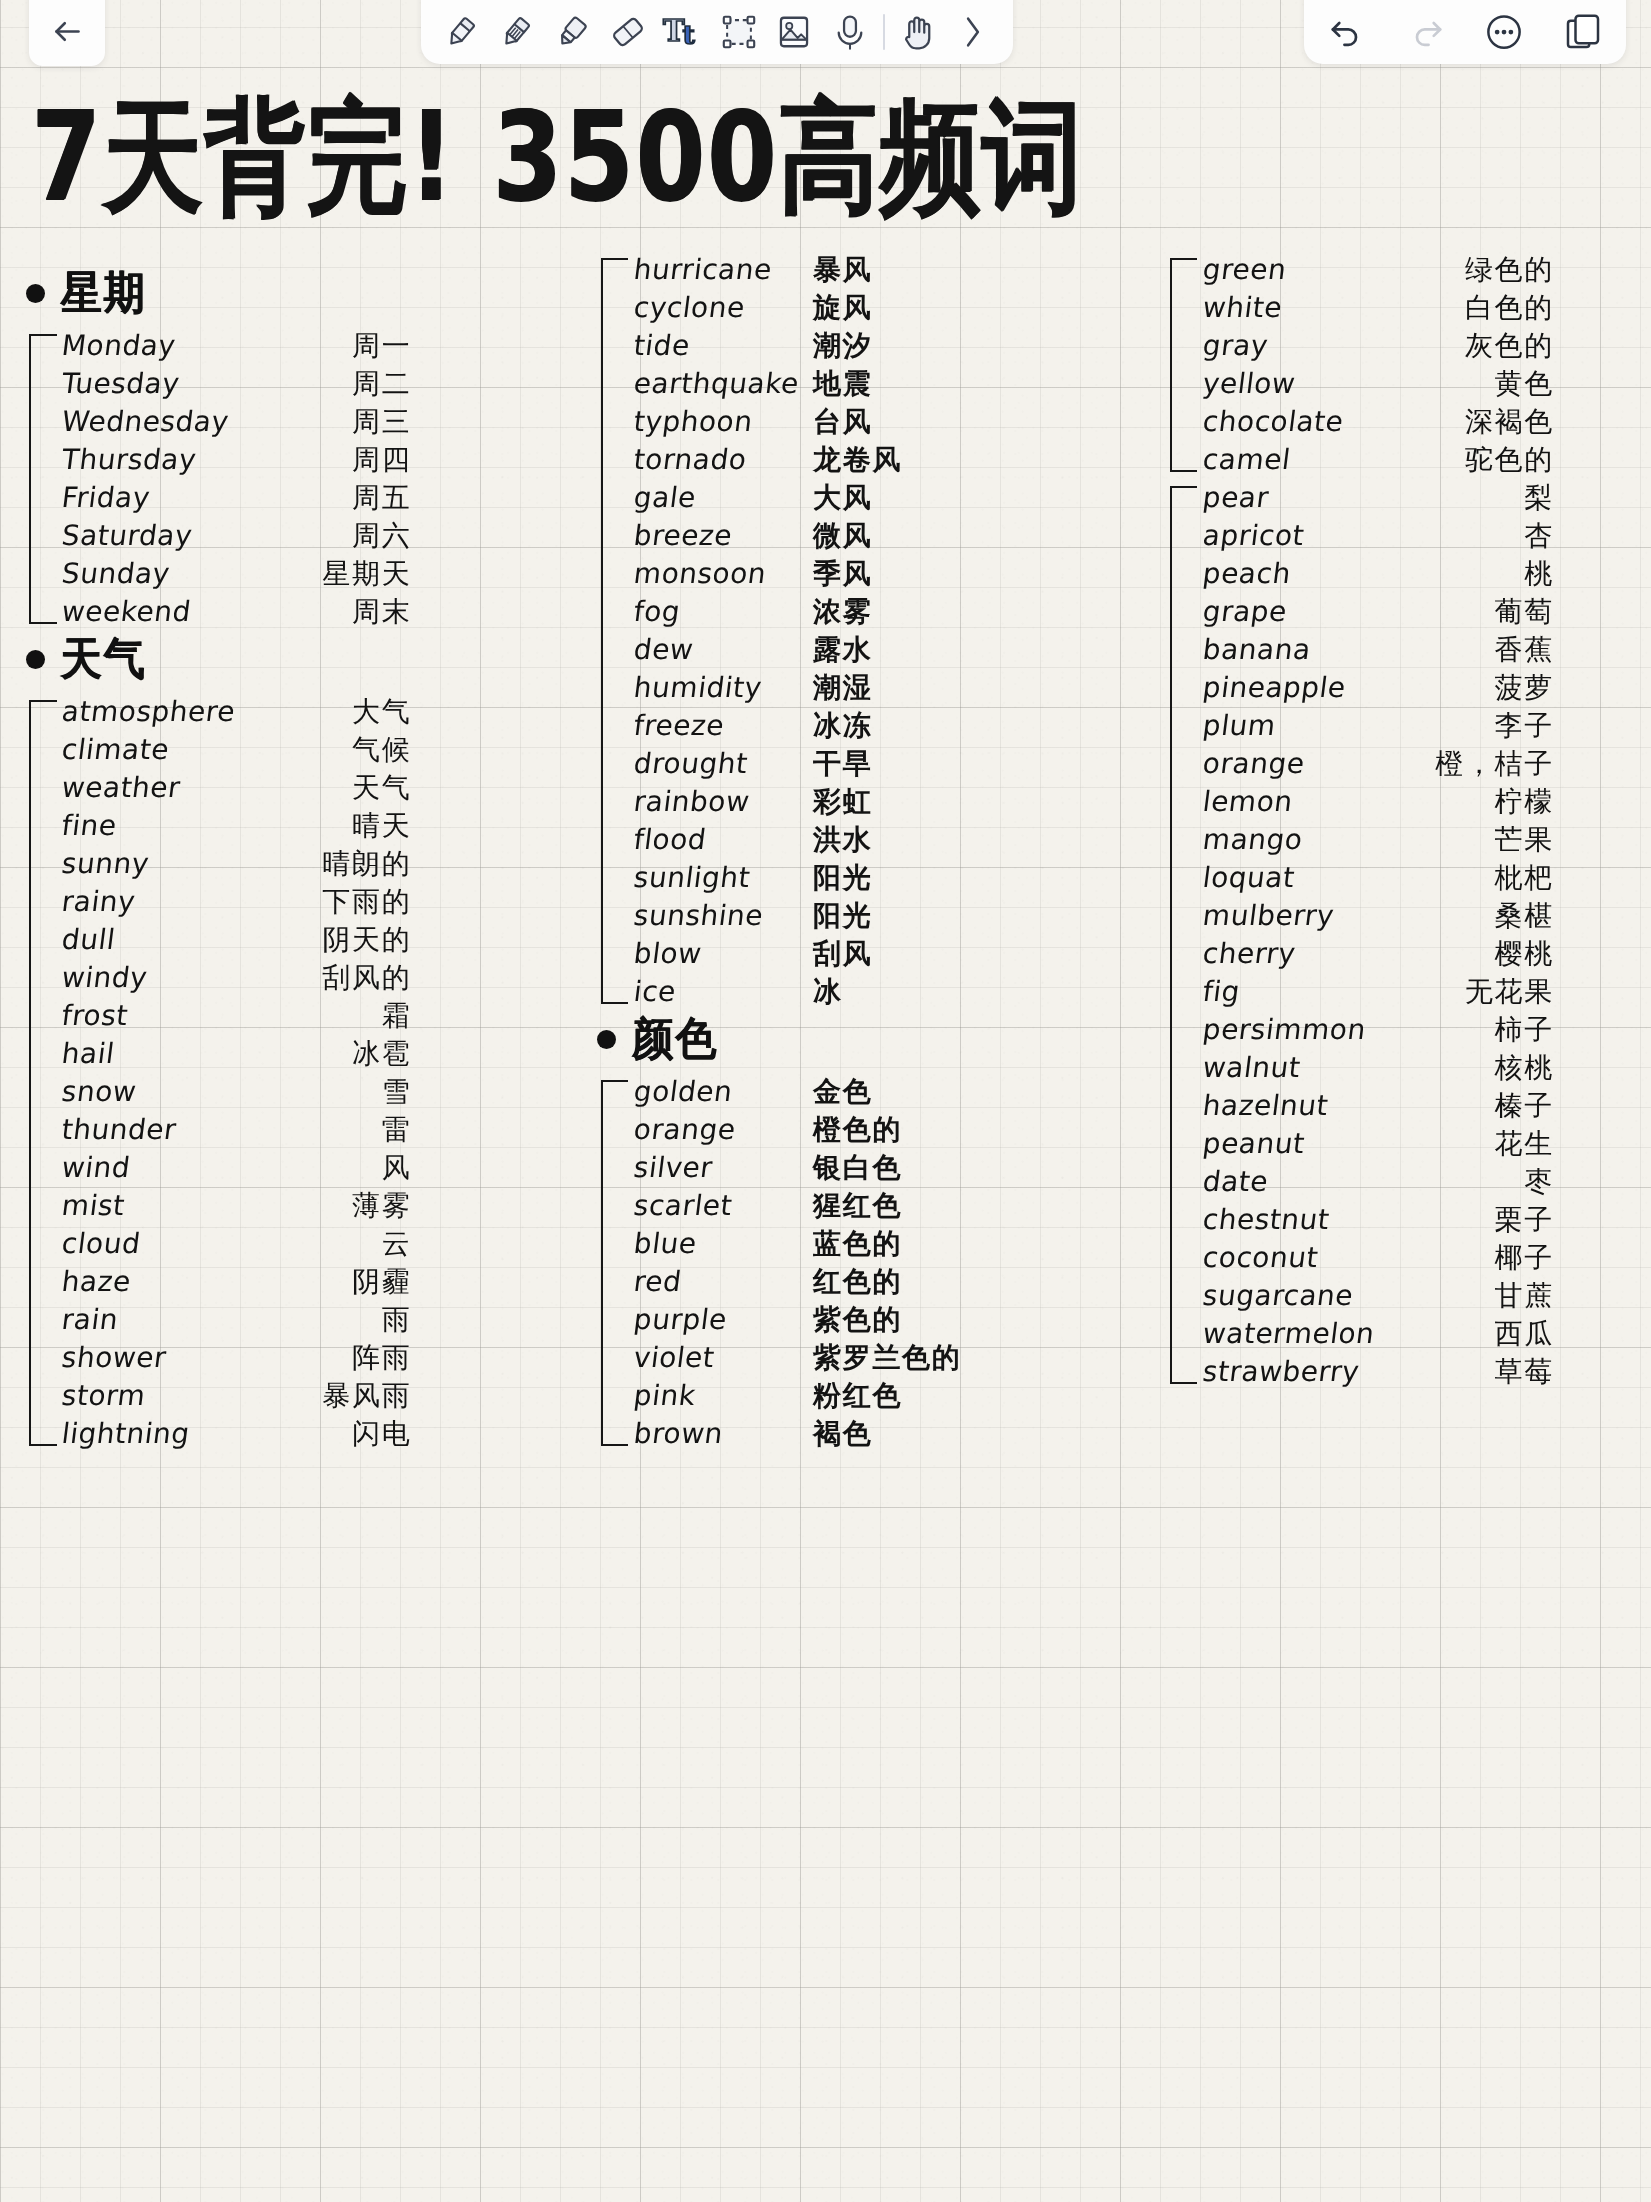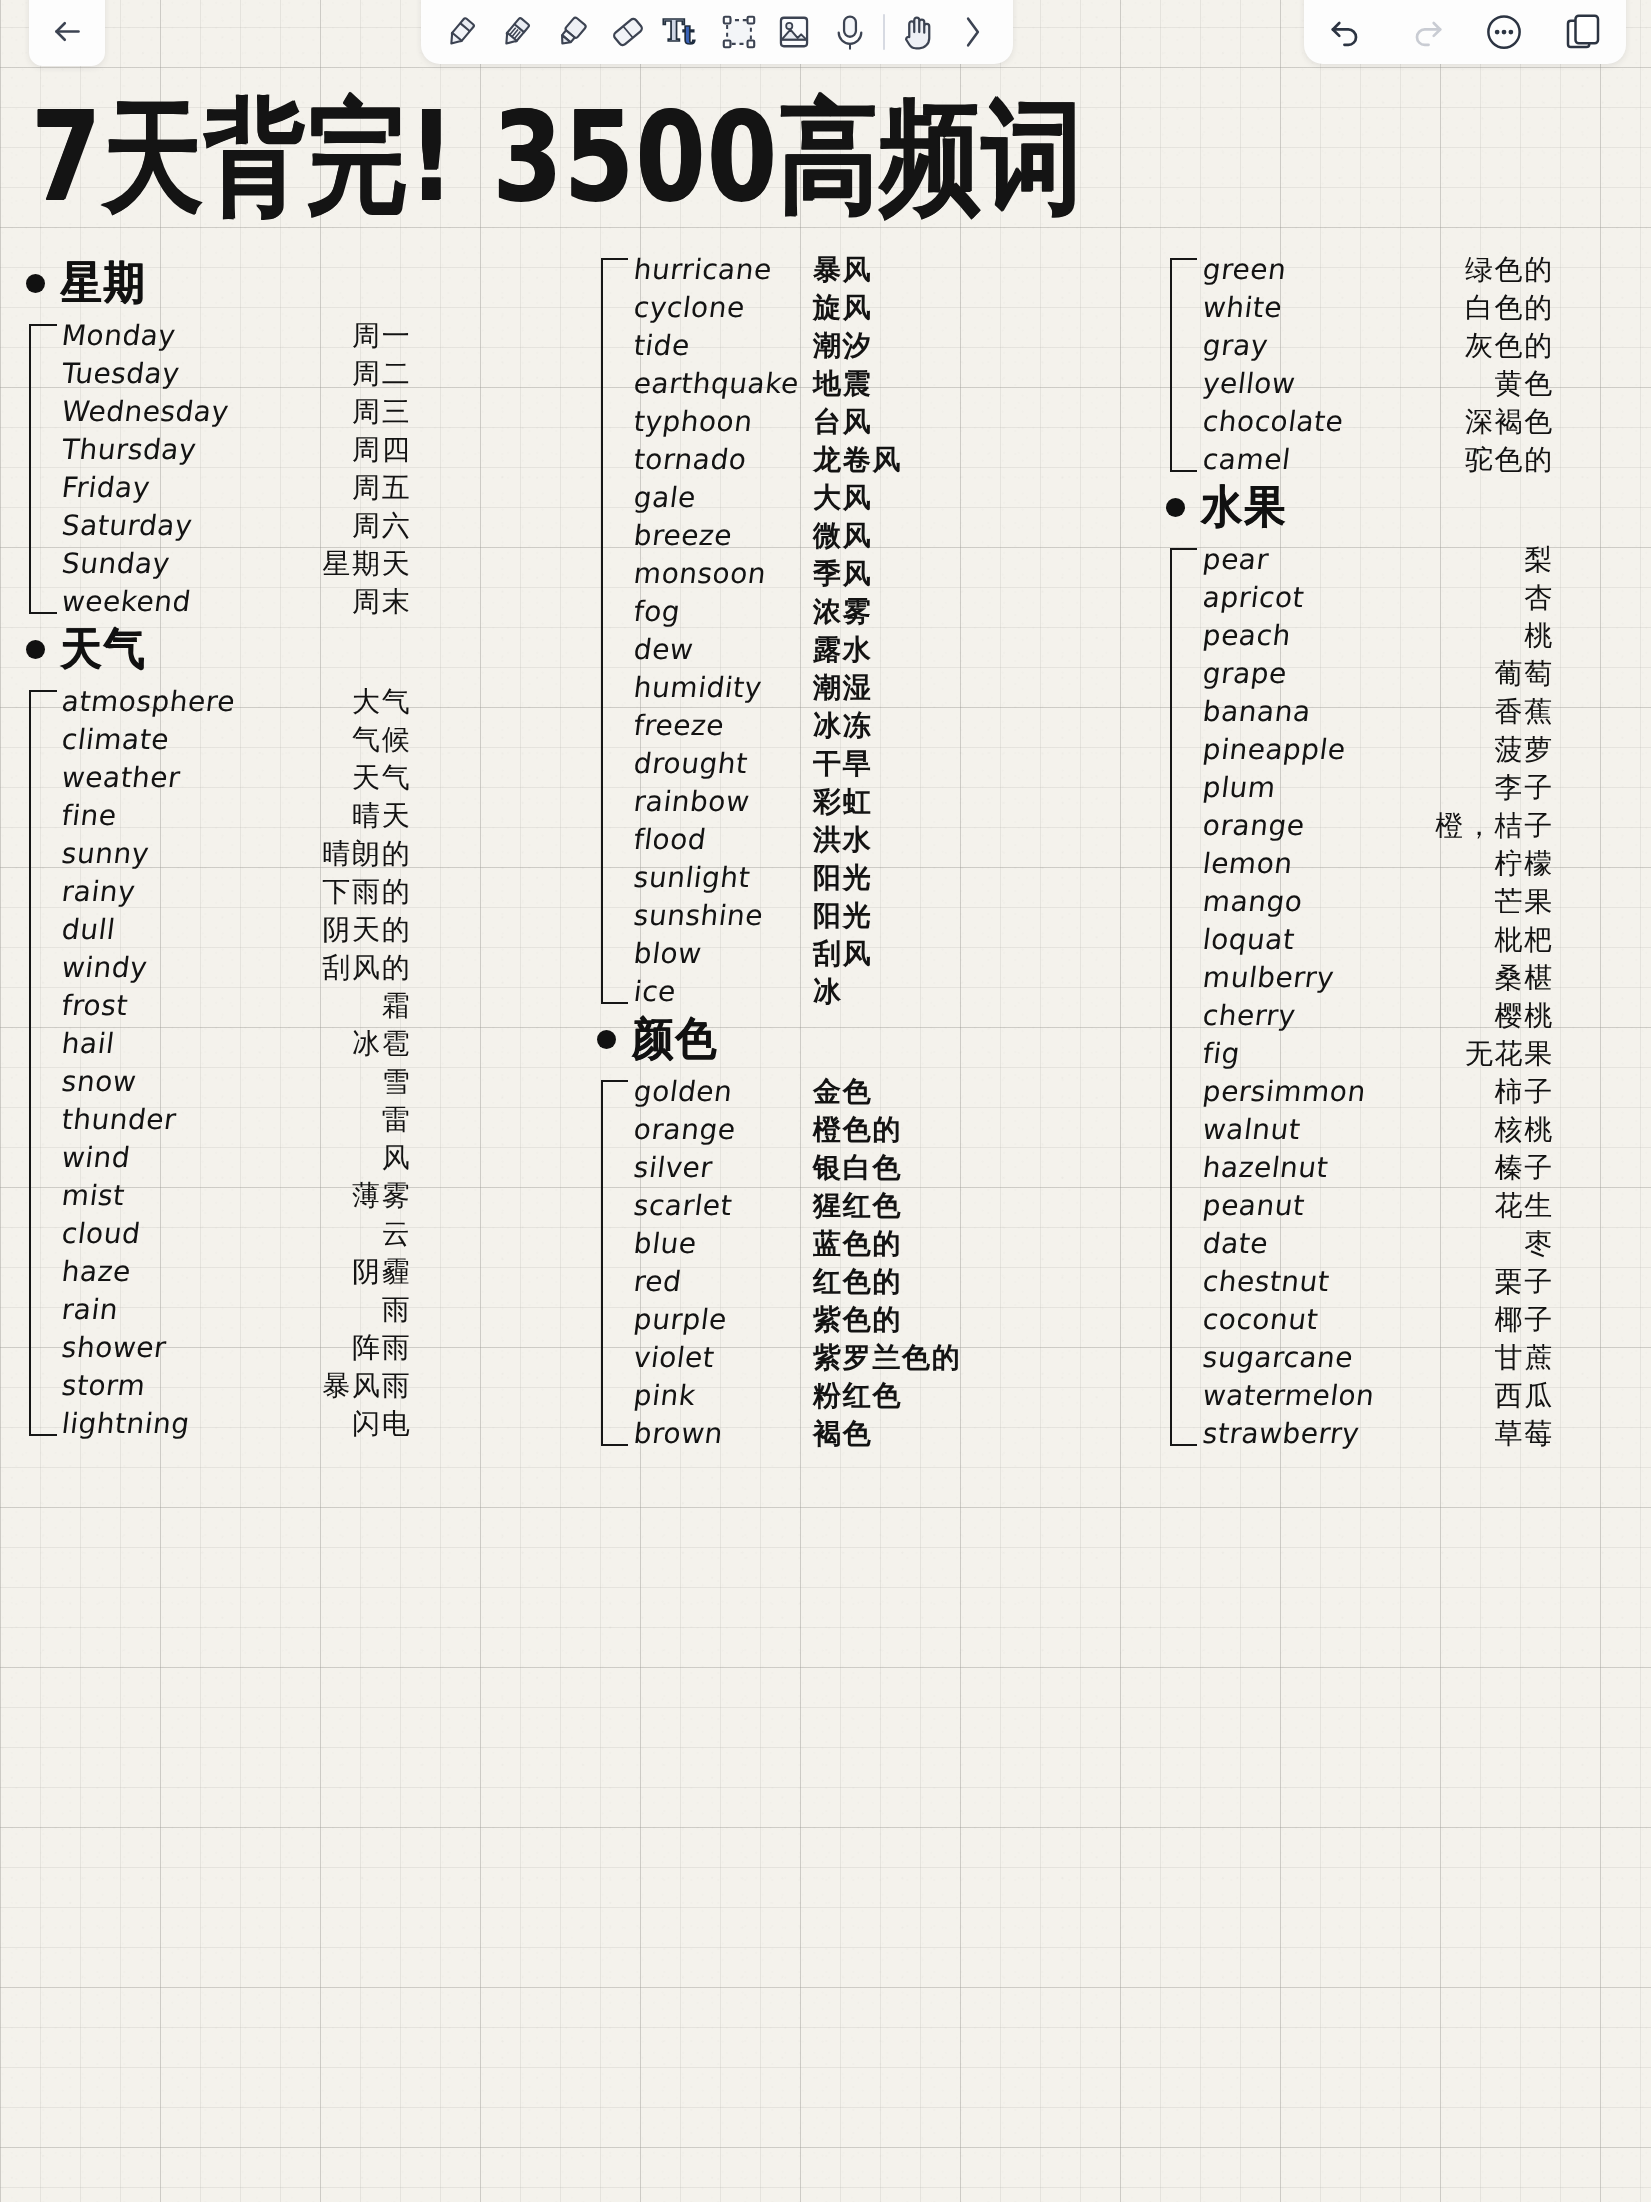--- a/index.html
+++ b/index.html
@@ -118,21 +118,21 @@
     font-size: 96px;
     letter-spacing: 0.02em;
     color: #141414;
     white-space: nowrap;
     transform: scaleY(1.28) scaleX(1.04);
     transform-origin: left top;
     text-shadow: 1.3px 0 0 #141414, 0 1px 0 #141414;
   }
 
   .col { position: absolute; }
-  #col1 { left: 22.4px;  top: 255px;  width: 552px; }
+  #col1 { left: 22.4px;  top: 265px;  width: 552px; }
   #col2 { left: 594px; top: 251px;  width: 551px; }
   #col3 { left: 1163px;top: 251px;  width: 478px; }
 
   
   .sec-head {
     display: flex;
     align-items: center;
     gap: 15.5px;
     margin-bottom: 5.2px;
     height: 57px;
@@ -496,24 +496,20 @@
         </div>
         <div class="row">
           <span class="en">chocolate</span>
           <span class="cn">深褐色</span>
         </div>
         <div class="row">
           <span class="en">camel</span>
           <span class="cn">驼色的</span>
         </div>
       </div>
-      <div class="sec-head">
-        <span class="bullet"></span>
-        <span class="sec-title">水果</span>
-      </div>
       <div class="group">
         <div class="bracket"></div>
         <div class="row">
           <span class="en">pear</span>
           <span class="cn">梨</span>
         </div>
         <div class="row">
           <span class="en">apricot</span>
           <span class="cn">杏</span>
         </div>

